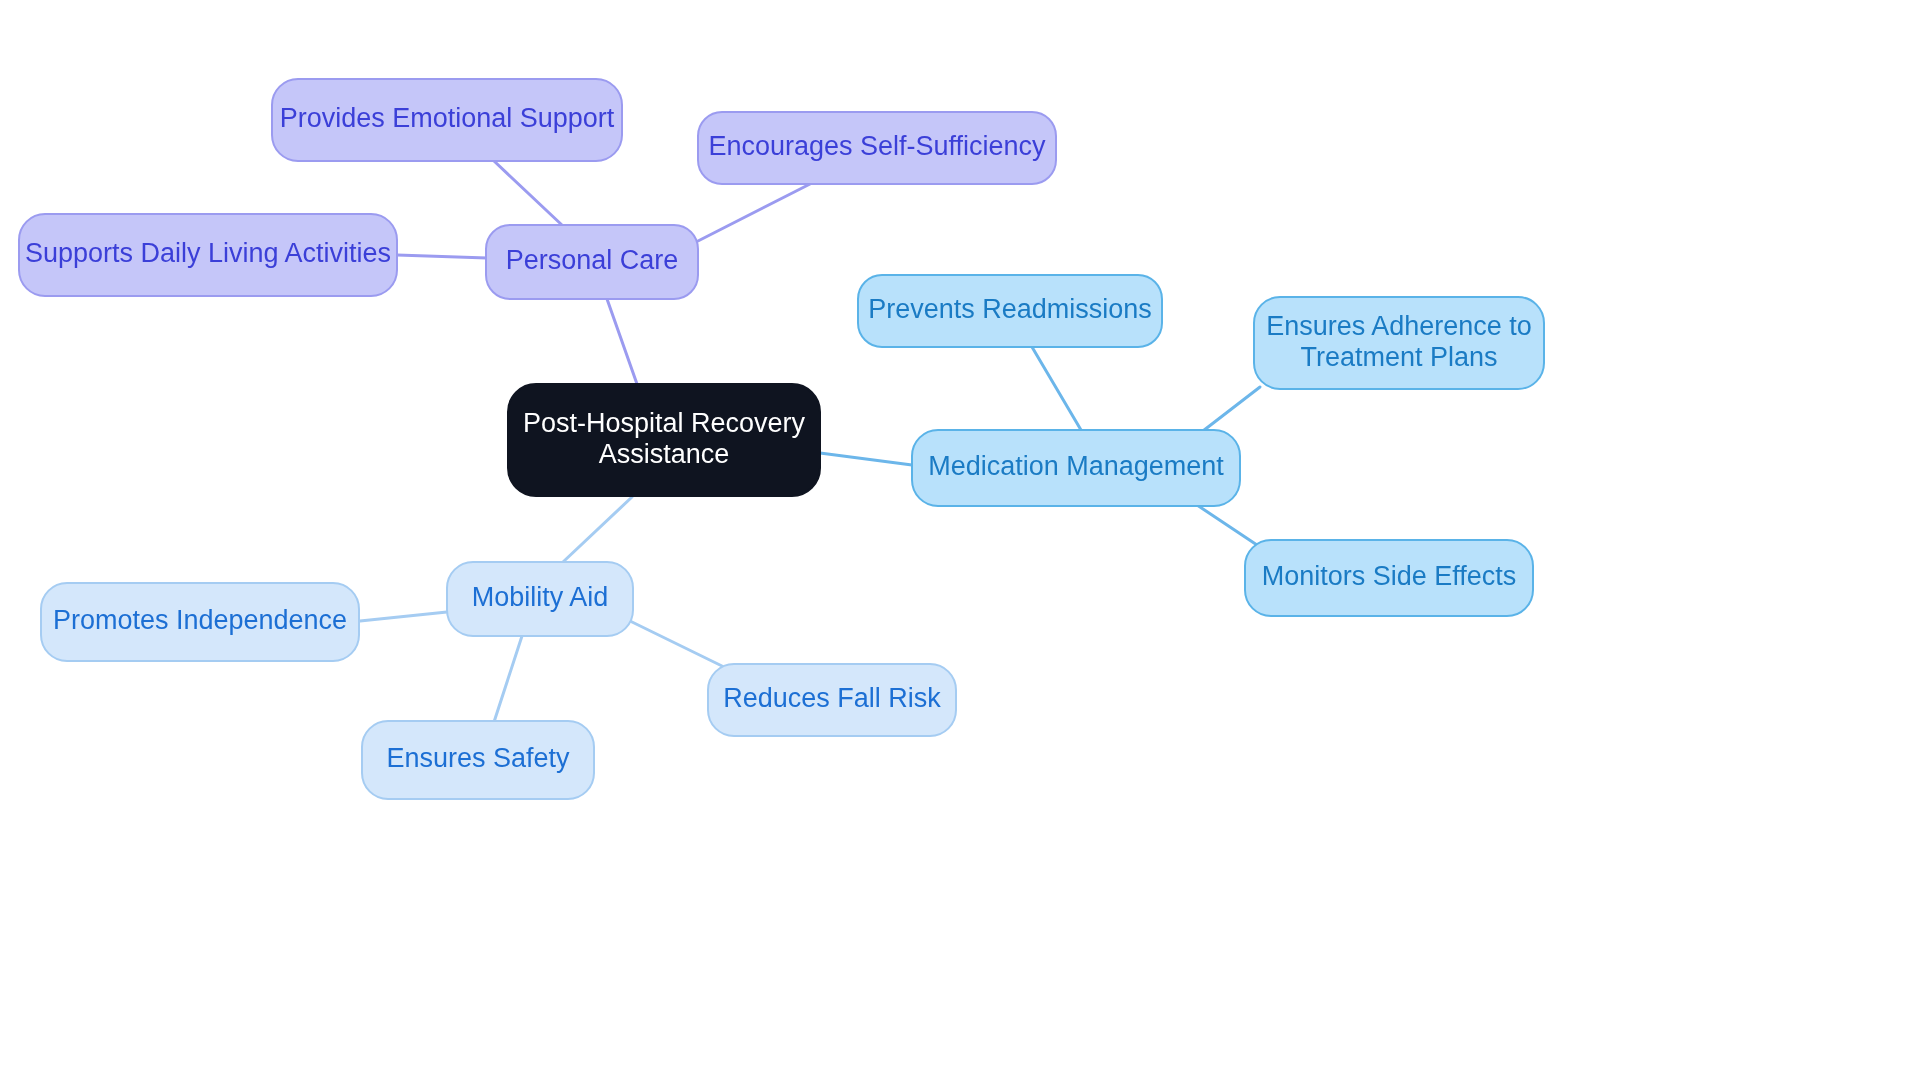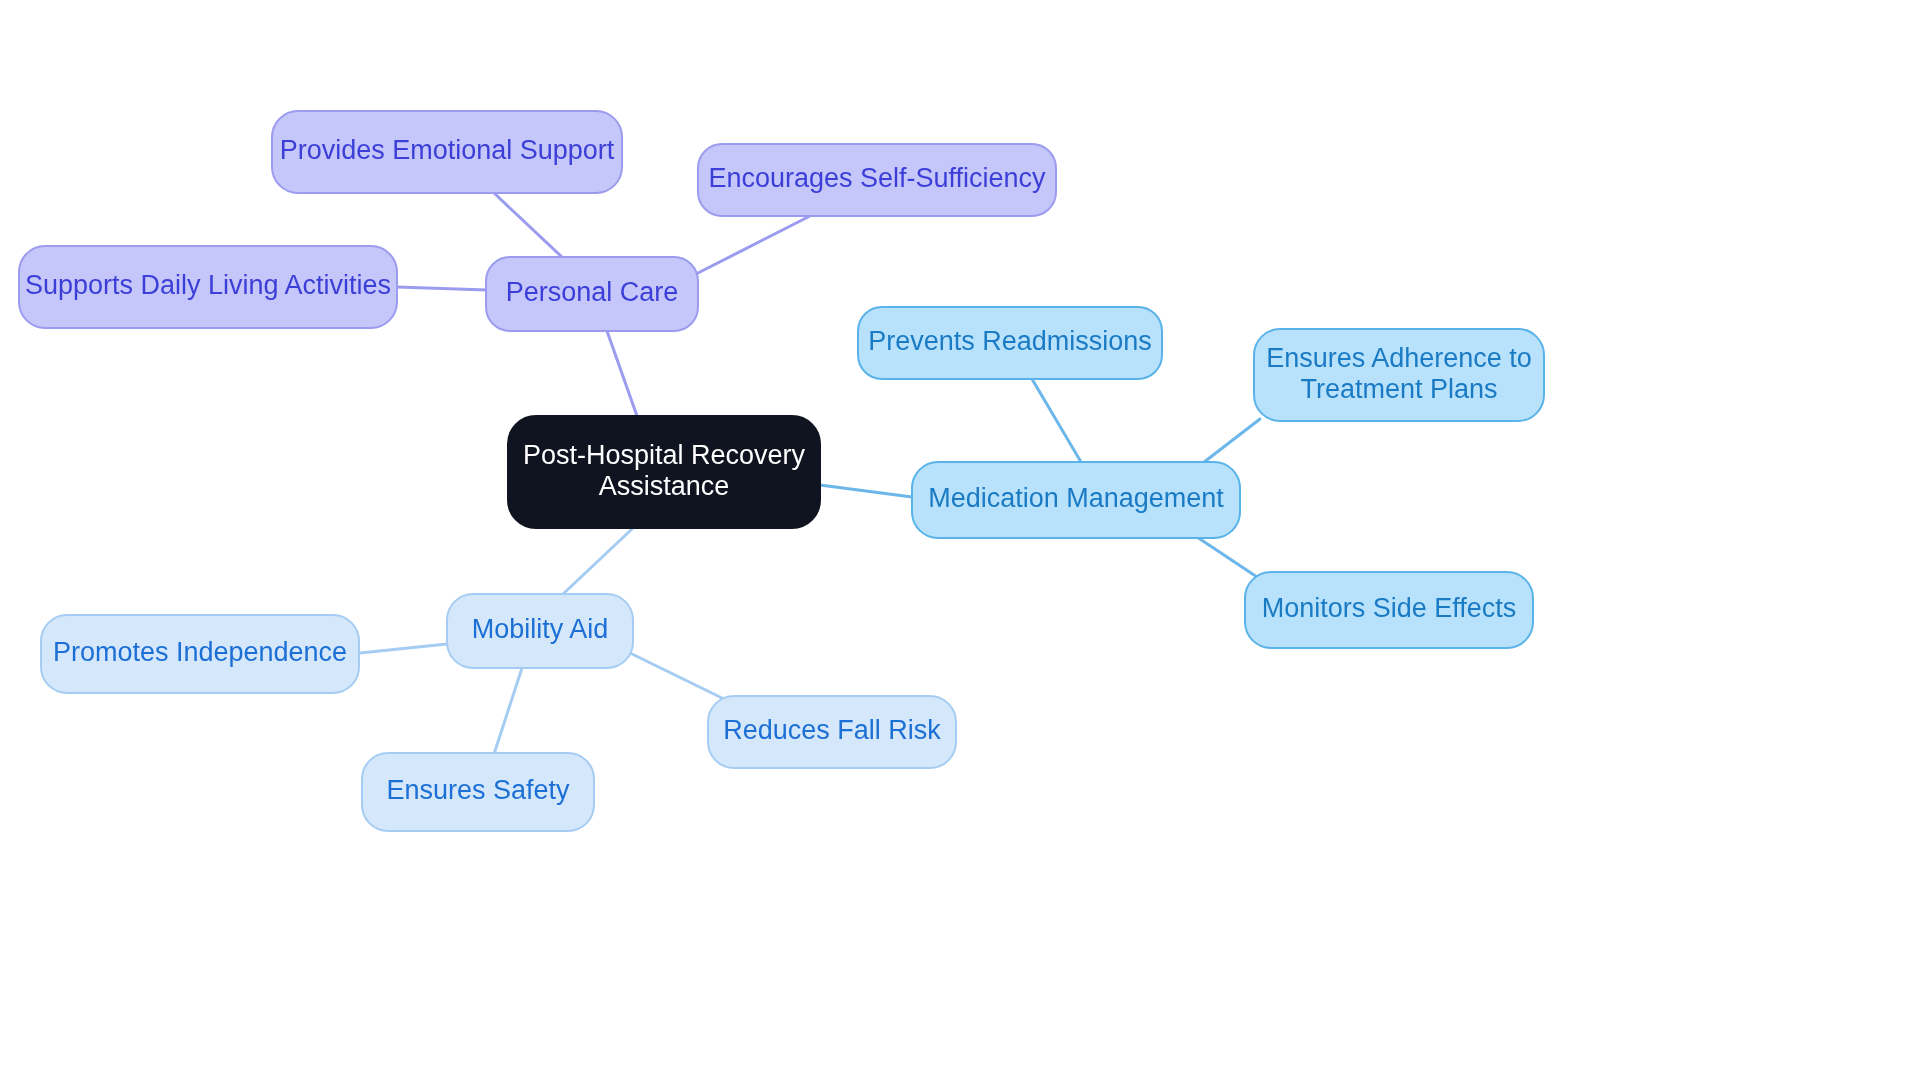--- a/index.html
+++ b/index.html
@@ -12,21 +12,20 @@
     width: 1920px;
     height: 1083px;
     font-family: "Liberation Sans", sans-serif;
     overflow: hidden;
   }
   #mindmap-root {
     position: relative;
     width: 1920px;
     height: 779px;
     background: #ffffff;
-    margin-top: 32px;
   }
   svg#mindmap-svg {
     position: absolute;
     top: 0;
     left: 0;
     width: 1920px;
     height: 1083px;
     display: block;
   }
   .edge-line {

